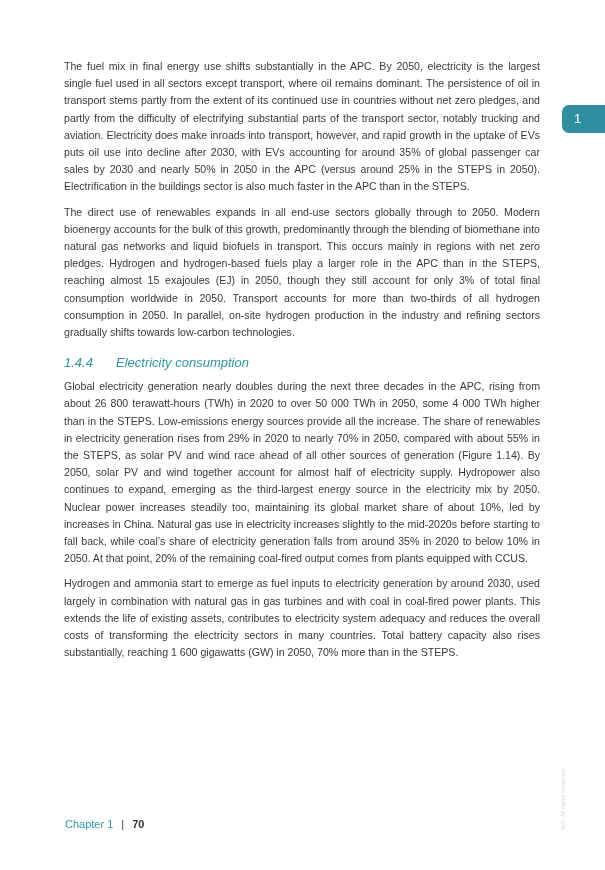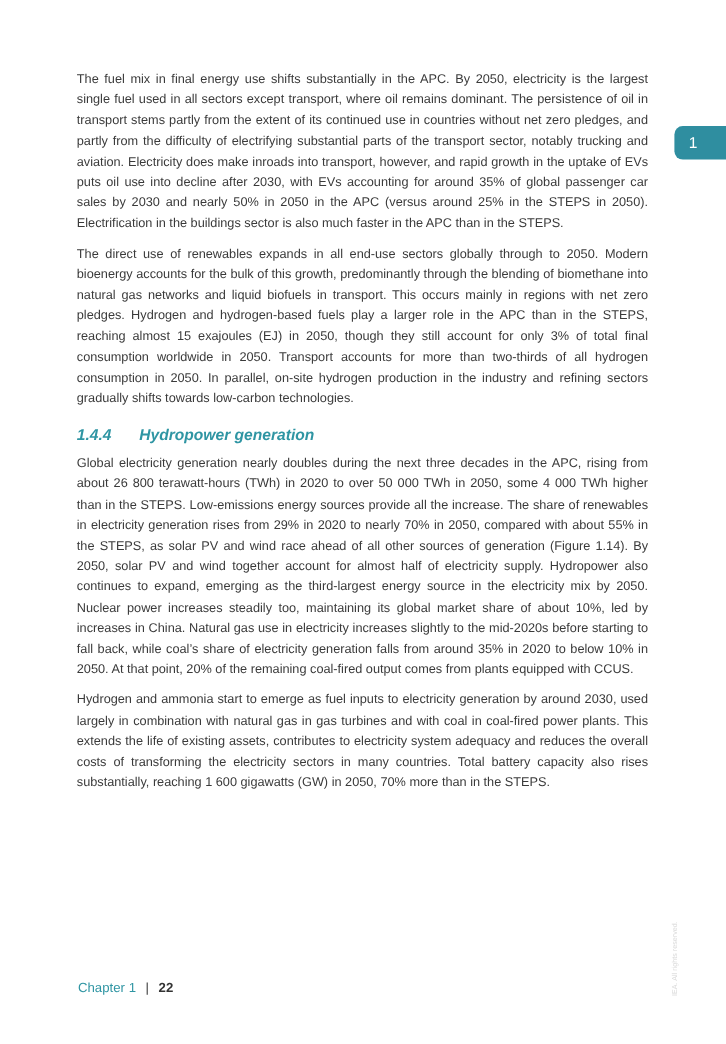--- a/index.html
+++ b/index.html
@@ -1,20 +1,20 @@
 <!DOCTYPE html>
 <html><head>
   <meta charset="utf-8">
   <style>
     html, body { margin: 0; padding: 0; background: #ffffff; }
     body { width: 605px; height: 870px; position: relative; overflow: hidden;
            font-family: "Liberation Sans", sans-serif; color: #3a3a3a; }
     .page-body { position: absolute; left: 64px; top: 34px; width: 476px; margin-top: 24px; }
     .para { font-size: 10.6px; line-height: 17.2px; text-align: justify; margin: 0 0 8px 0; }
-    .section-heading { margin: 14px 0 8px 0; font-size: 13px; font-weight: bold; font-style: italic;
+    .section-heading { margin: 14px 0 8px 0; font-size: 13px; font-weight: normal; font-style: italic;
                        color: #2f95a3; display: flex; }
     .section-heading .num { width: 52px; }
     .chapter-tab { position: absolute; left: 562px; top: 105px; width: 50px; height: 28px;
                    background: #2f8ea0; border-radius: 7px 0 0 7px; color: #fff;
                    font-size: 13px; line-height: 28px; padding-left: 12px; box-sizing: border-box; }
     .footer { position: absolute; left: 65px; top: 818px; width: 480px; display: flex;
               align-items: baseline; font-size: 11px; color: #3a3a3a; }
     .footer .chapter { color: #2f95a3; }
     .footer .sep { margin: 0 8px; }
     .footer .title { flex: 1; }
@@ -25,25 +25,25 @@
 </head>
 <body>
 
 <div class="chapter-tab">1</div>
 
 <div class="page-body">
   <p class="para">The fuel mix in final energy use shifts substantially in the APC. By 2050, electricity is the largest single fuel used in all sectors except transport, where oil remains dominant. The persistence of oil in transport stems partly from the extent of its continued use in countries without net zero pledges, and partly from the difficulty of electrifying substantial parts of the transport sector, notably trucking and aviation. Electricity does make inroads into transport, however, and rapid growth in the uptake of EVs puts oil use into decline after 2030, with EVs accounting for around 35% of global passenger car sales by 2030 and nearly 50% in 2050 in the APC (versus around 25% in the STEPS in 2050). Electrification in the buildings sector is also much faster in the APC than in the STEPS.</p>
   <p class="para">The direct use of renewables expands in all end-use sectors globally through to 2050. Modern bioenergy accounts for the bulk of this growth, predominantly through the blending of biomethane into natural gas networks and liquid biofuels in transport. This occurs mainly in regions with net zero pledges. Hydrogen and hydrogen-based fuels play a larger role in the APC than in the STEPS, reaching almost 15 exajoules (EJ) in 2050, though they still account for only 3% of total final consumption worldwide in 2050. Transport accounts for more than two-thirds of all hydrogen consumption in 2050. In parallel, on-site hydrogen production in the industry and refining sectors gradually shifts towards low-carbon technologies.</p>
   <div class="section-heading">
     <span class="num">1.4.4</span>
-    <span>Hydropower generation</span>
+    <span>Electricity consumption</span>
   </div>
   <p class="para">Global electricity generation nearly doubles during the next three decades in the APC, rising from about 26 800 terawatt-hours (TWh) in 2020 to over 50 000 TWh in 2050, some 4 000 TWh higher than in the STEPS. Low-emissions energy sources provide all the increase. The share of renewables in electricity generation rises from 29% in 2020 to nearly 70% in 2050, compared with about 55% in the STEPS, as solar PV and wind race ahead of all other sources of generation (Figure 1.14). By 2050, solar PV and wind together account for almost half of electricity supply. Hydropower also continues to expand, emerging as the third-largest energy source in the electricity mix by 2050. Nuclear power increases steadily too, maintaining its global market share of about 10%, led by increases in China. Natural gas use in electricity increases slightly to the mid-2020s before starting to fall back, while coal’s share of electricity generation falls from around 35% in 2020 to below 10% in 2050. At that point, 20% of the remaining coal-fired output comes from plants equipped with CCUS.</p>
   <p class="para">Hydrogen and ammonia start to emerge as fuel inputs to electricity generation by around 2030, used largely in combination with natural gas in gas turbines and with coal in coal-fired power plants. This extends the life of existing assets, contributes to electricity system adequacy and reduces the overall costs of transforming the electricity sectors in many countries. Total battery capacity also rises substantially, reaching 1 600 gigawatts (GW) in 2050, 70% more than in the STEPS.</p>
 </div>
 
 <div class="footer">
   <span class="chapter">Chapter 1</span>
   <span class="sep">|</span>
-  <span class="pageno">22</span>
+  <span class="pageno">70</span>
 </div>
 
 <div class="watermark">IEA. All rights reserved.</div>
 
 </body></html>

